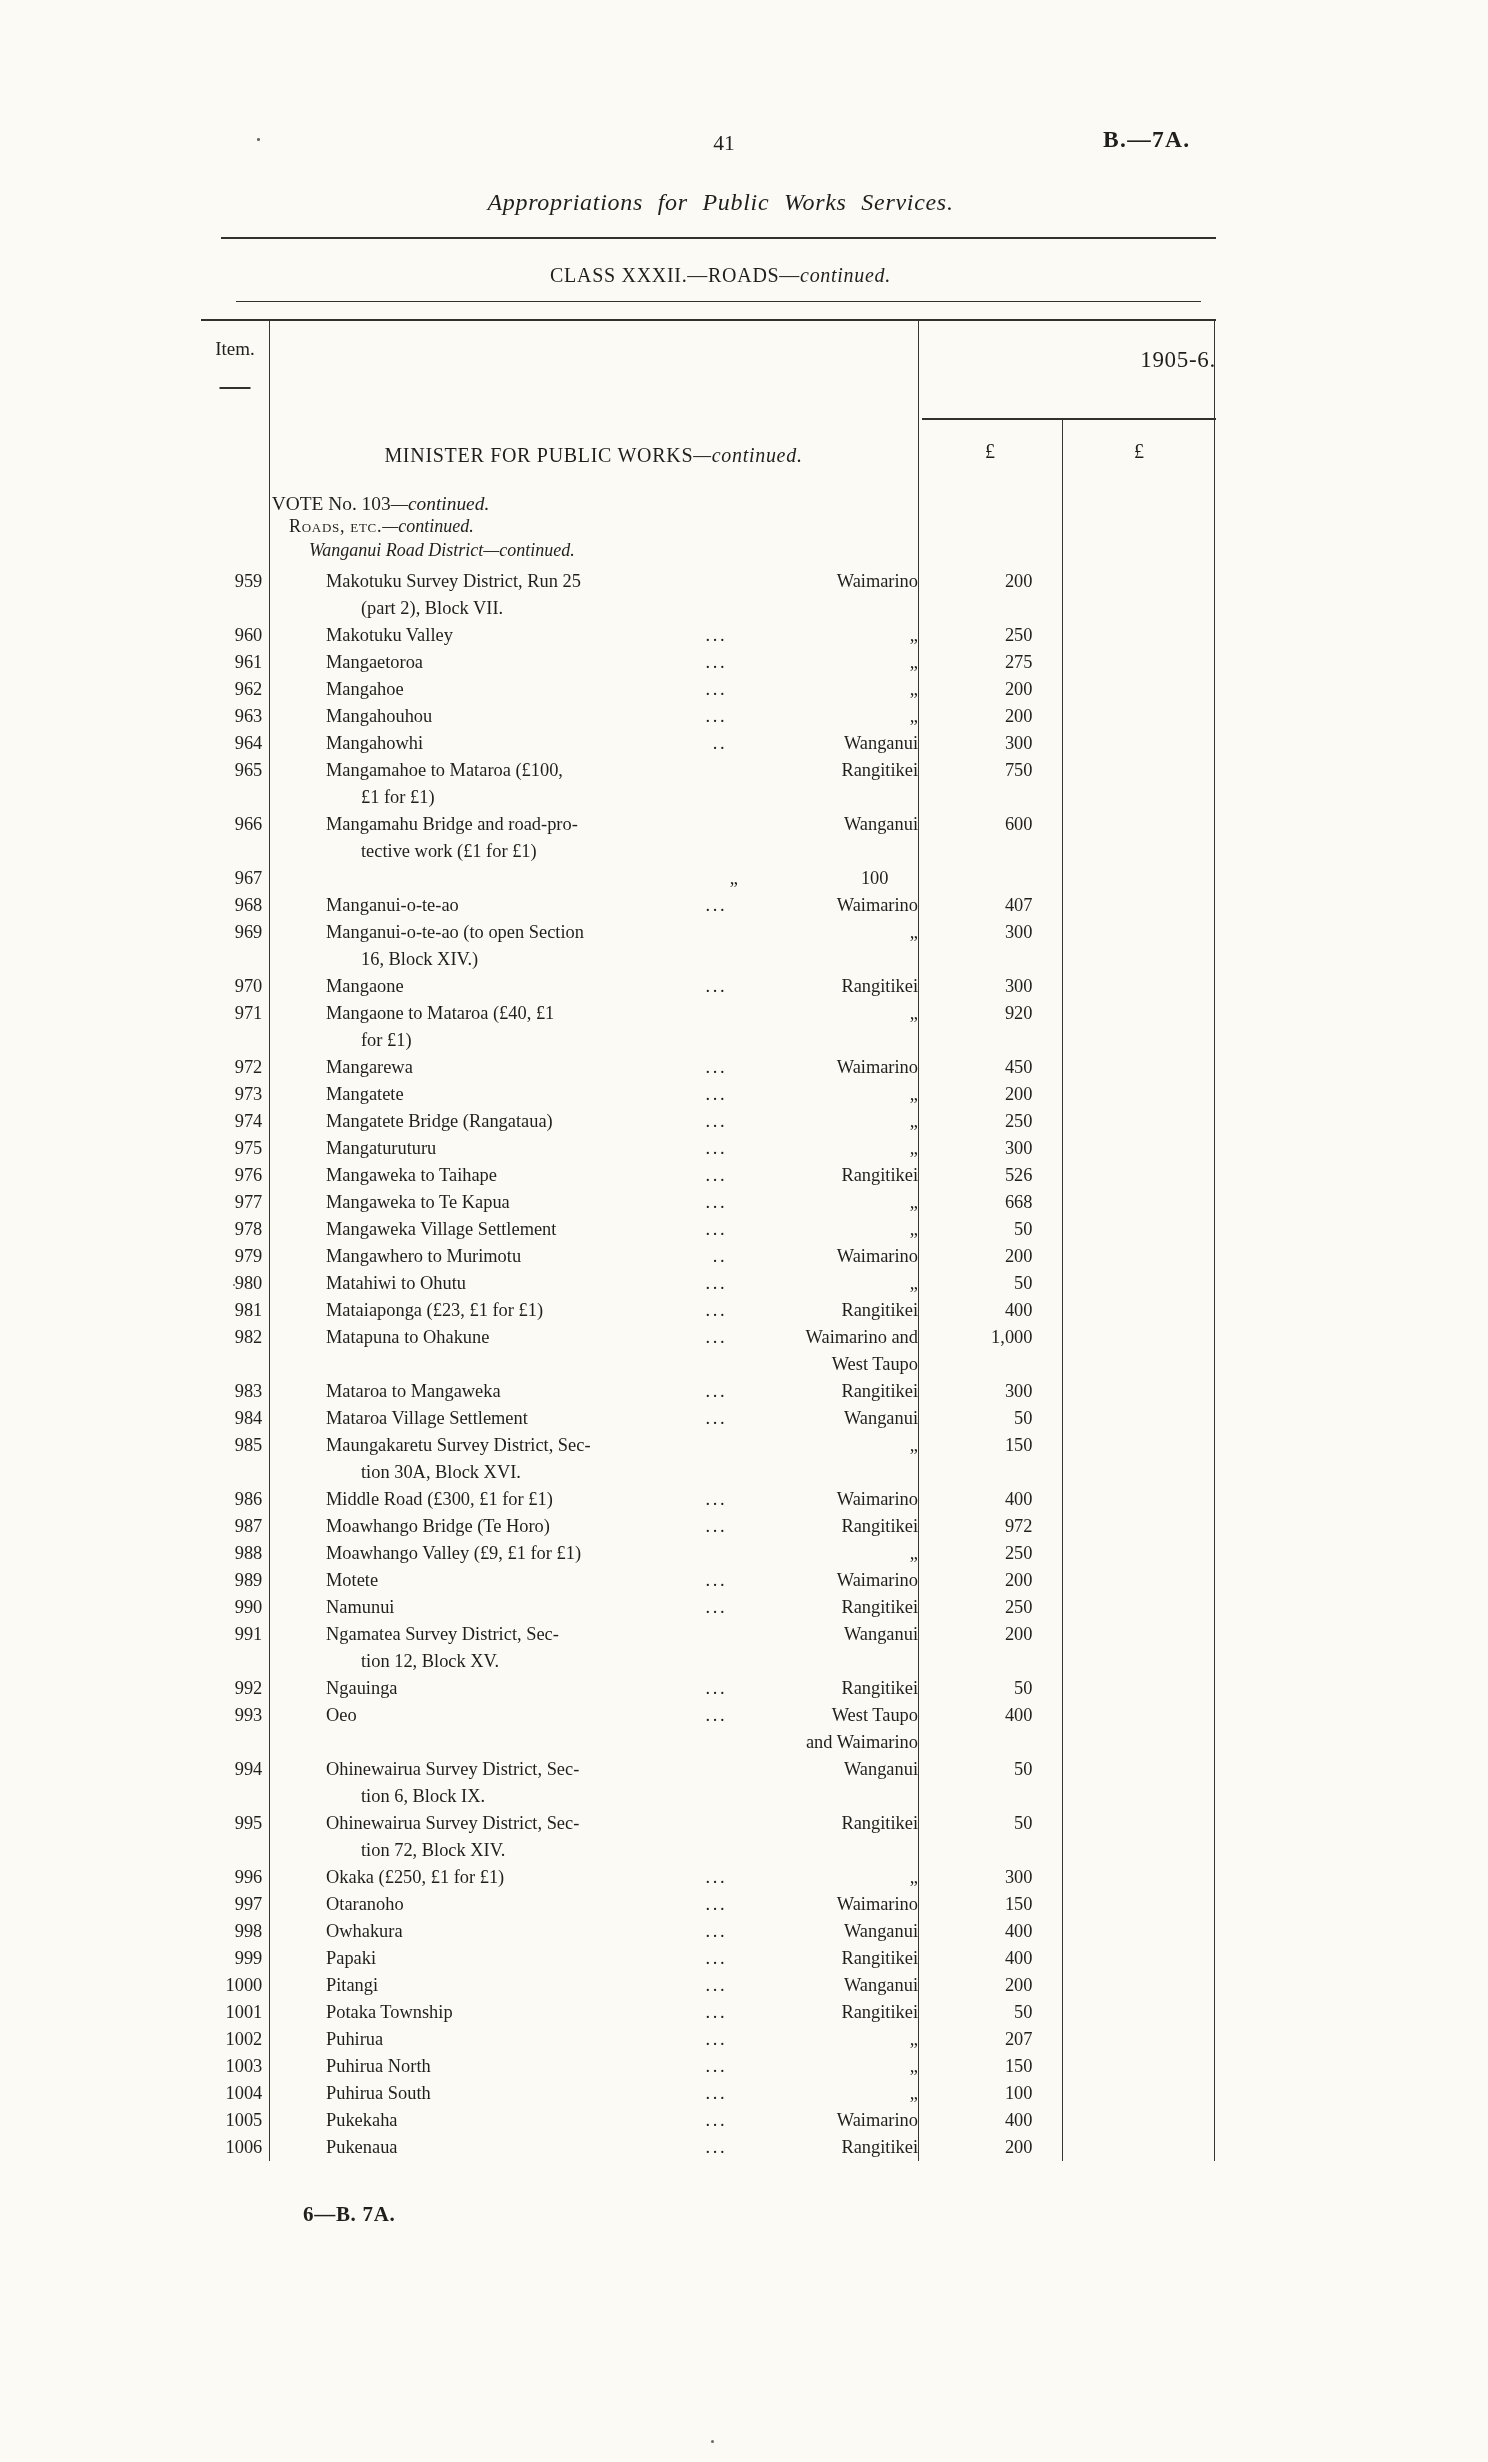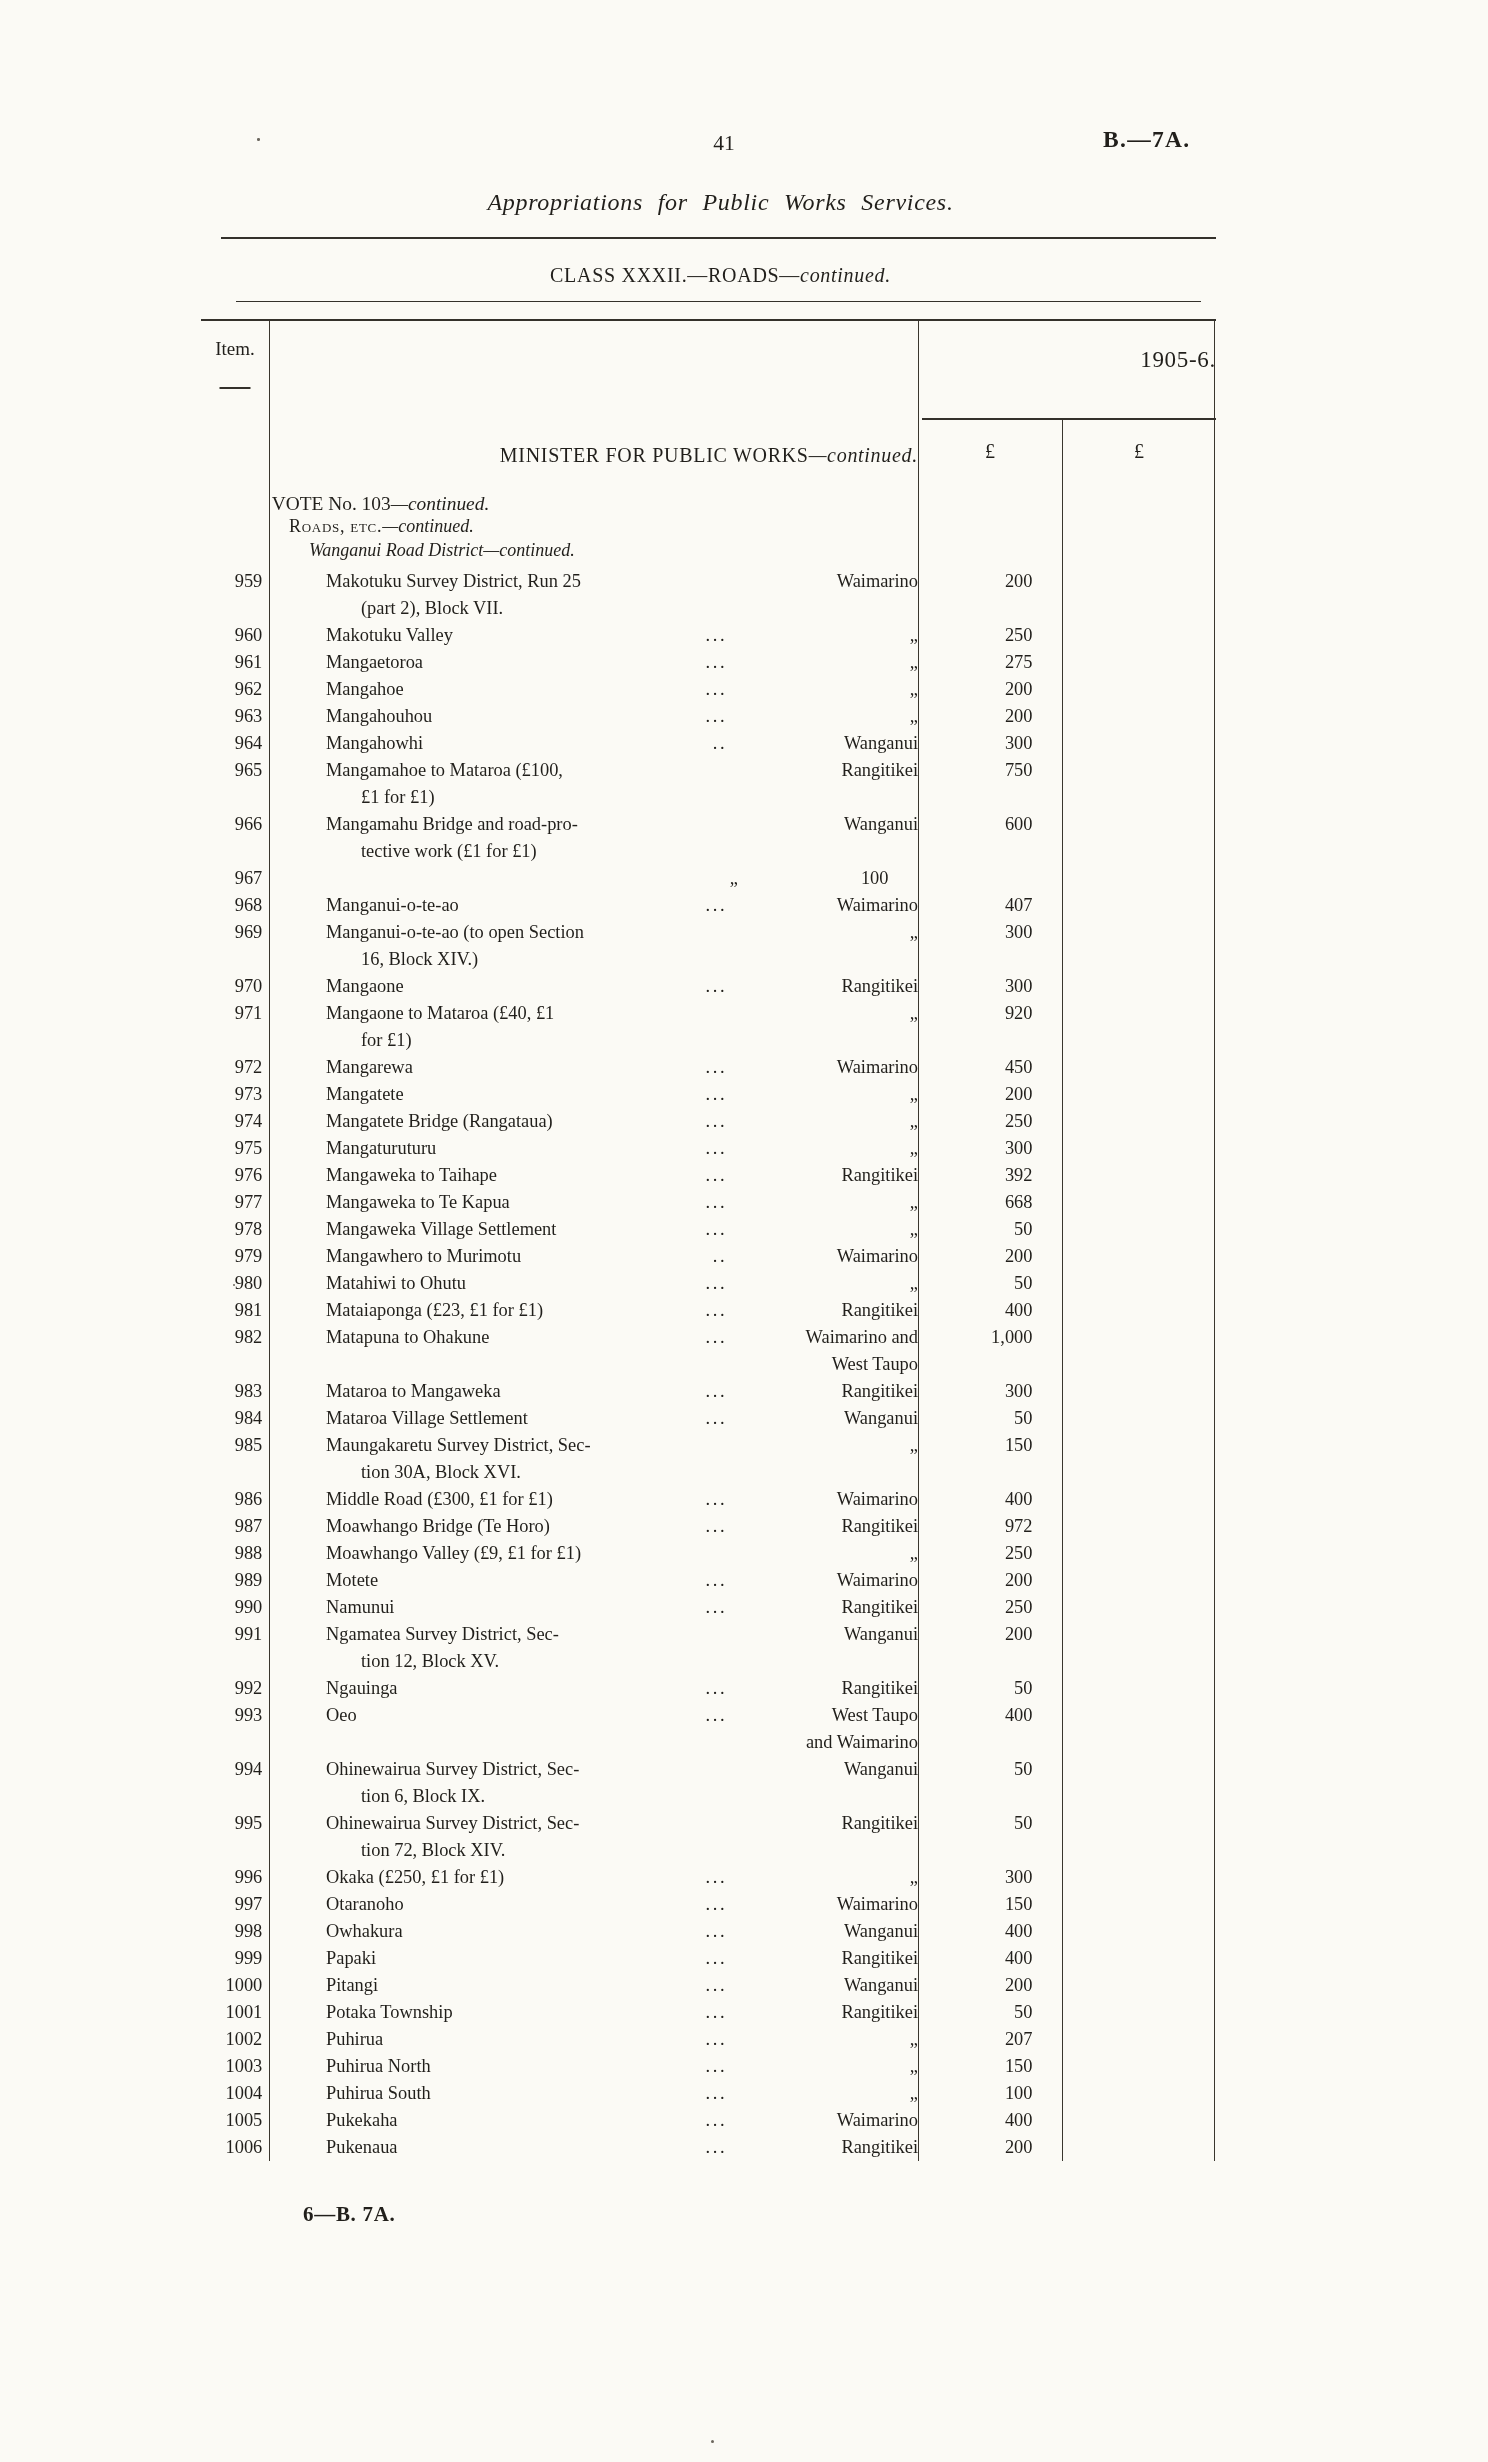--- a/index.html
+++ b/index.html
@@ -29,21 +29,21 @@
   .vl-amt   { left:717px; }
   .vl-mid   { left:861px; top:99px; }
   .vl-right { left:1013px; }
 
   .thead { position:relative; height:247px; }
   .th-item { position:absolute; left:0; top:0; width:68px; height:100%; }
   .th-item-label { position:absolute; top:17.4px; width:100%; text-align:center; font-size:19px; }
   .item-underline { position:absolute; top:66px; left:50%; transform:translateX(-50%);
                     width:31px; height:2px; background:#34312b; }
   .th-mid { position:absolute; left:68px; top:0; width:649px; height:100%; }
-  .minister-line { position:absolute; top:123px; width:100%; text-align:right; font-size:20px; letter-spacing:0.7px; }
+  .minister-line { position:absolute; top:123px; width:100%; text-align:center; font-size:20px; letter-spacing:0.7px; }
   .vote-line  { position:absolute; top:172px; left:2.7px;  font-size:19.4px; }
   .roads-line { position:absolute; top:195px; left:20px; font-size:18px; }
   .wanganui-line { position:absolute; top:219px; left:40px; font-size:18px; font-style:italic; }
   .th-year { position:absolute; left:717px; top:0; width:298px; height:100%; }
   .year-label { position:absolute; top:25.5px; width:100%; text-align:right; font-size:23px; letter-spacing:0.7px; }
   .year-rule  { position:absolute; top:97px; left:4px; right:0; height:1.7px; background:#34312b; }
   .pound-row  { position:absolute; top:119px; left:0; width:100%; display:grid;
                 grid-template-columns:144px 154px; font-size:20px; }
   .pound-row span { text-align:center; }
 
@@ -304,21 +304,21 @@
           <div class="c-amt2"></div>
         </div>
 
         <div class="row">
           <div class="c-item">976</div>
           <div class="c-desc">
             <span class="desc">Mangaweka to Taihape</span>
             <span class="dots">...</span>
           </div>
           <div class="c-district">Rangitikei</div>
-          <div class="c-amt">392</div>
+          <div class="c-amt">526</div>
           <div class="c-amt2"></div>
         </div>
 
         <div class="row">
           <div class="c-item">977</div>
           <div class="c-desc">
             <span class="desc">Mangaweka to Te Kapua</span>
             <span class="dots">...</span>
           </div>
           <div class="c-district">„</div>

